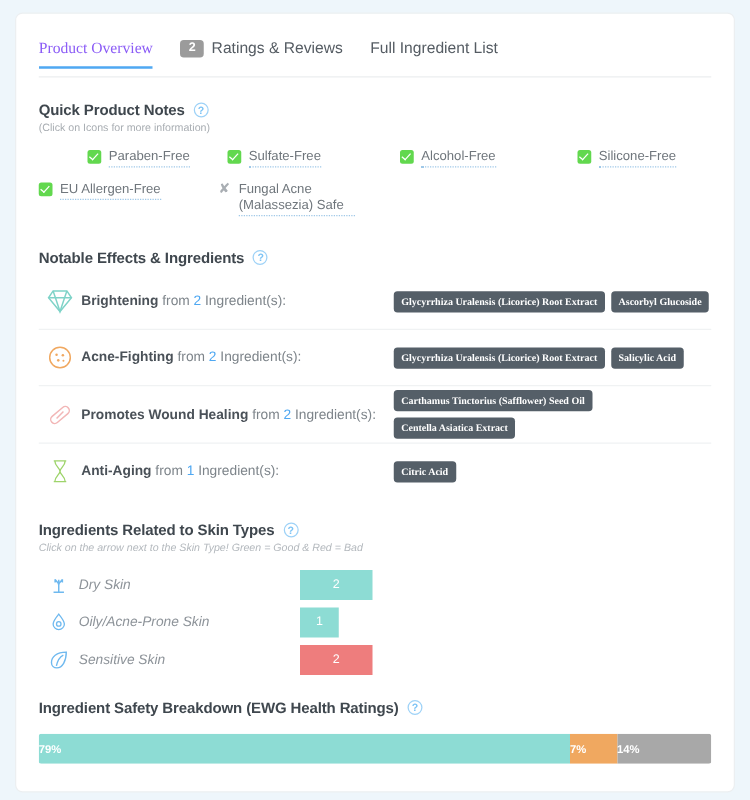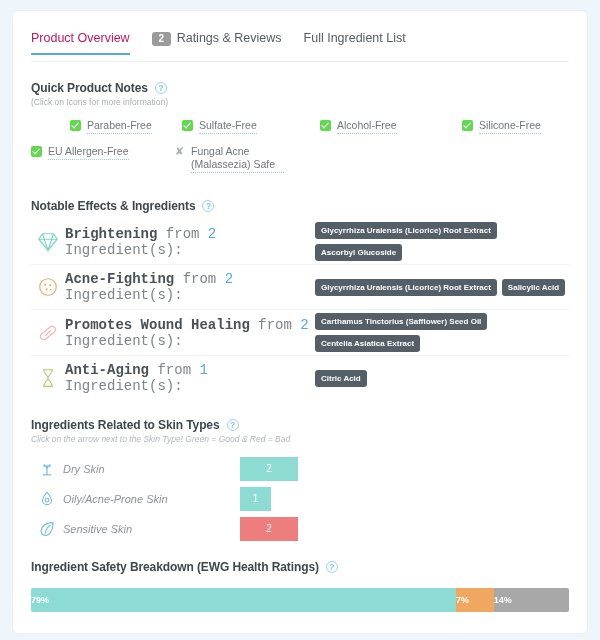--- a/index.html
+++ b/index.html
@@ -41,22 +41,23 @@
     color: #555c63;
     padding: 0 0 9px 0;
     margin-right: 22px;
     display: flex;
     align-items: center;
     cursor: pointer;
     white-space: nowrap;
     line-height: 15px;
   }
   .tab.active {
-    color: #be185d;
+    color: #8b5cf6;
     box-shadow: inset 0 -2px 0 0 #4fa8f2;
+    font-family: Liberation Serif, serif;
   }
   .tab-badge {
     display: inline-block;
     background: #9b9b9b;
     color: #ffffff;
     font-size: 10px;
     font-weight: bold;
     line-height: 14px;
     height: 14px;
     min-width: 13px;
@@ -167,25 +168,24 @@
   }
   .eff-row:last-child { border-bottom: none; }
   .eff-icon {
     width: 34px;
     flex: none;
     display: flex;
     align-items: center;
     justify-content: center;
   }
   .eff-label {
-    font-size: 14px;
+    font-size: 11px;
     color: #7d848a;
     width: 250px;
     flex: none;
-    font-family: Liberation Mono, monospace;
   }
   .eff-label b {
     color: #4a5158;
     font-weight: bold;
   }
   .eff-label .cnt { color: #4fa8f2; }
   .tags {
     display: flex;
     flex-wrap: wrap;
     gap: 5px;
@@ -193,20 +193,21 @@
   .tag {
     background: #555f68;
     color: #ffffff;
     font-size: 8px;
     border-radius: 3px;
     padding: 4px 6px;
     line-height: 9px;
     white-space: nowrap;
     cursor: pointer;
     font-weight: bold;
+    font-family: Liberation Serif, serif;
   }
 
   
   #skin-section { margin-top: 18px; }
   .skin-list { margin-top: 10px; }
   .skin-row {
     display: flex;
     align-items: center;
     height: 30px;
   }

